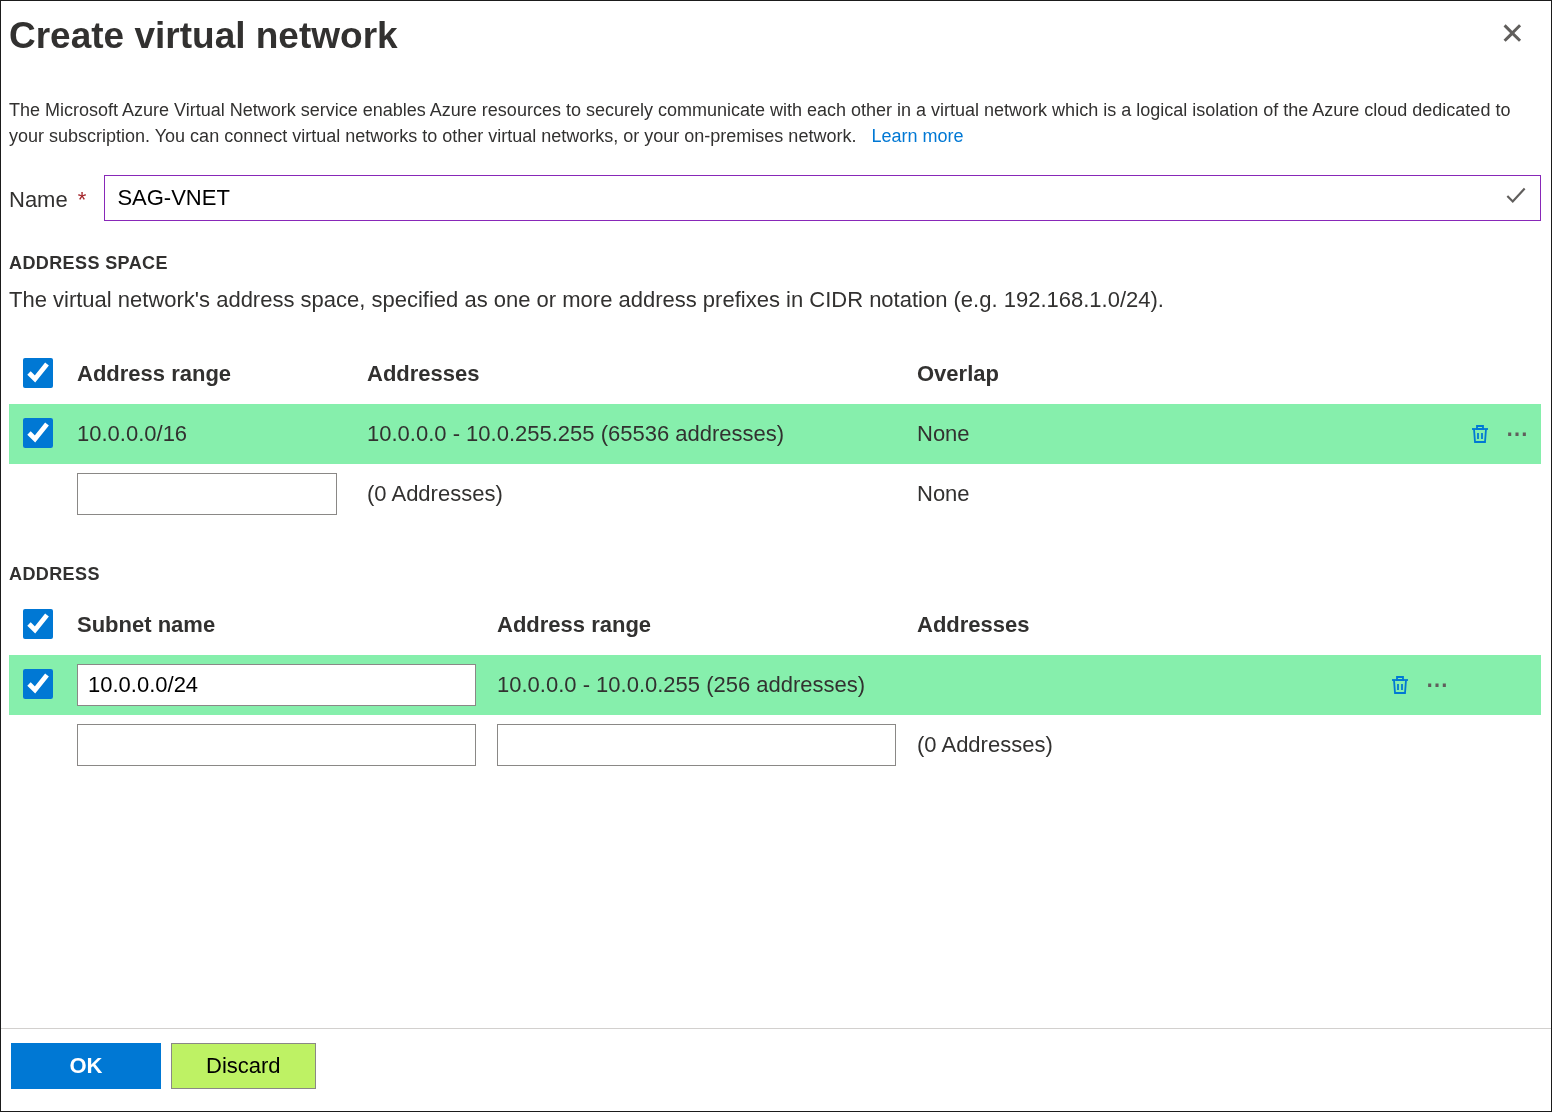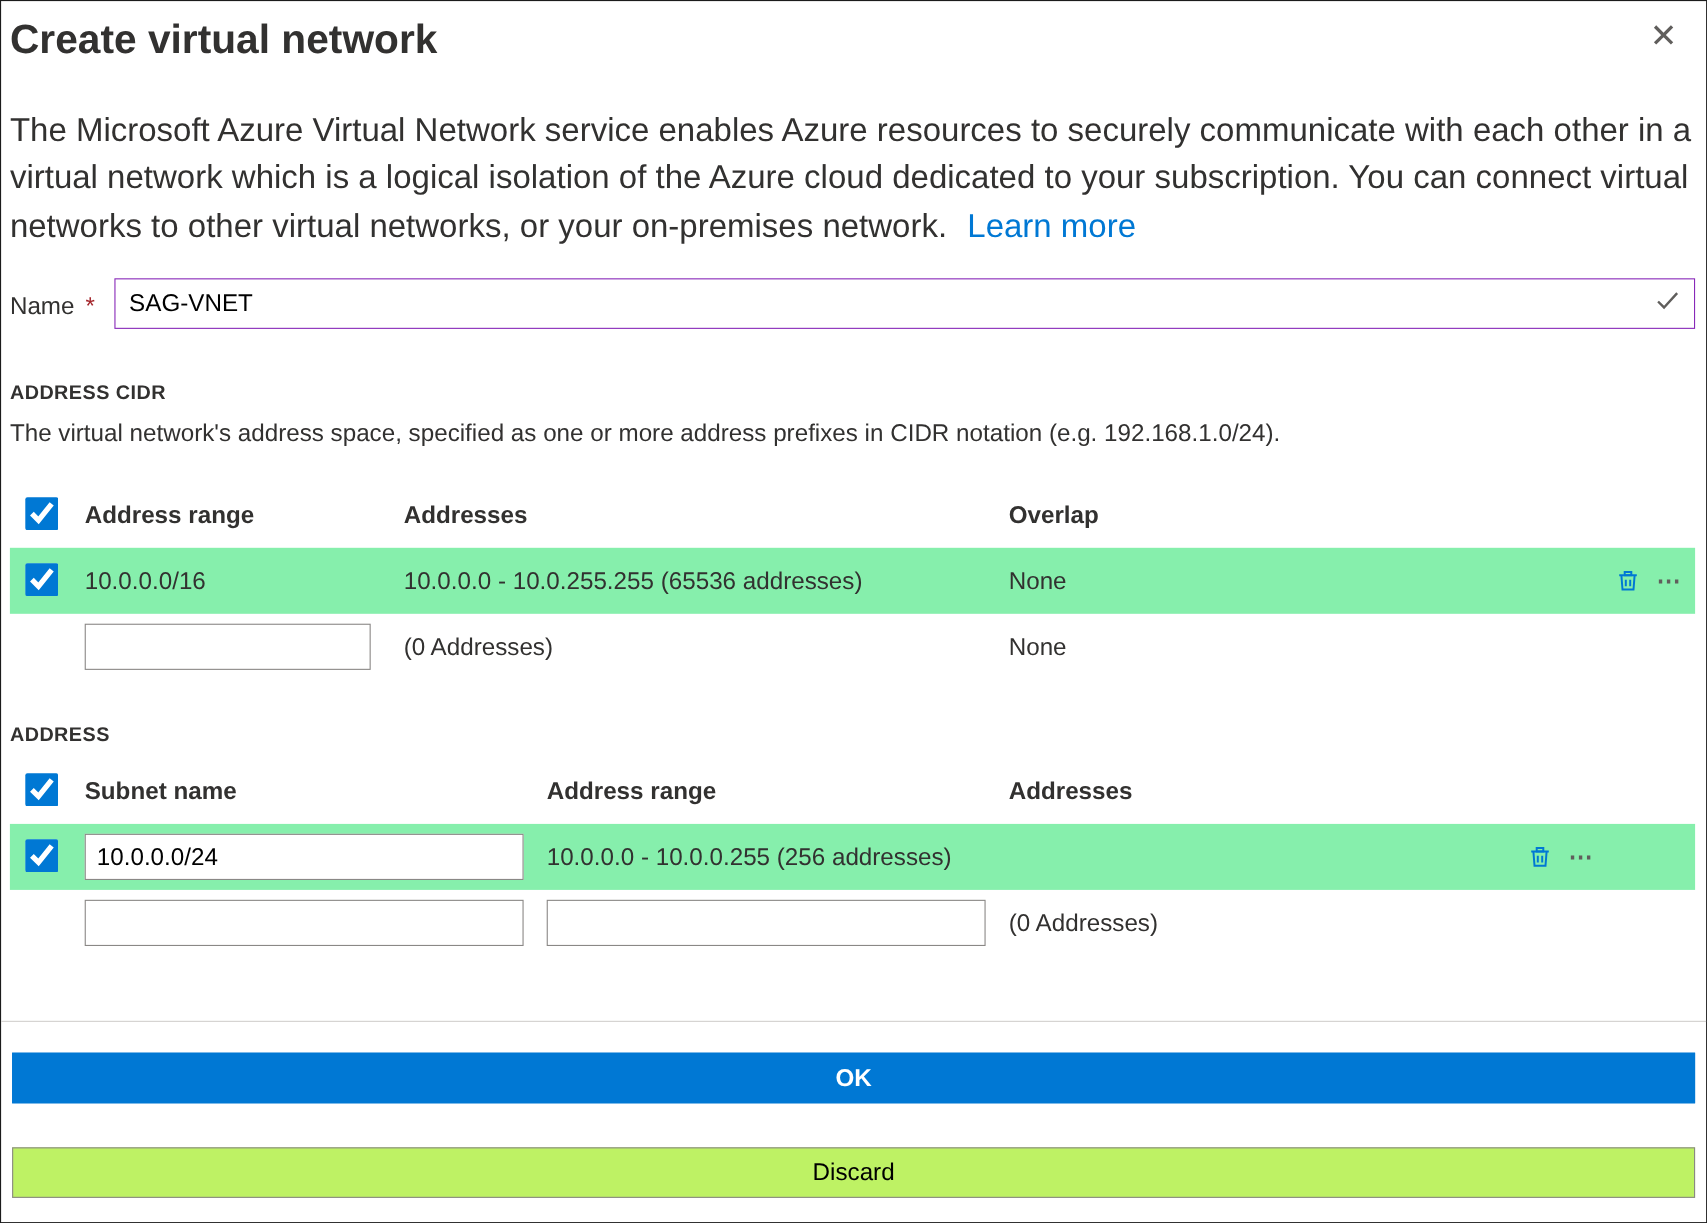--- a/index.html
+++ b/index.html
@@ -38,34 +38,34 @@
     cursor: pointer;
     padding: 8px 4px 4px;
   }
   .body {
     padding: 36px 10px 0 8px;
     flex: 1;
     overflow: auto;
     font-size: 22px;
   }
   .intro {
-    font-size: 30px;
+    font-size: 18px;
     line-height: 1.45;
     margin: 0 0 26px 0;
   }
   .learn-more {
     color: #0078d4;
     text-decoration: none;
     margin-left: 10px;
   }
   .name-row {
     display: flex;
     align-items: center;
     gap: 18px;
-    margin-bottom: 48px;
+    margin-bottom: 32px;
   }
   .name-label {
     font-size: 22px;
     white-space: nowrap;
     padding-top: 4px;
   }
   .req { color: #a4262c; margin-left: 4px; }
   .name-input-wrap {
     flex: 1;
     position: relative;
@@ -159,24 +159,23 @@
     font-size: 22px;
     letter-spacing: 1px;
     background: none;
     border: none;
     cursor: pointer;
     padding: 2px 0 2px 2px;
     font-weight: 700;
   }
   .footer {
     border-top: 1px solid #d2d0ce;
-    padding: 28px 10px 22px;
-    display: flex;
-    gap: 40px;
-    flex-direction: column;
+    padding: 14px 10px 22px;
+    display: flex;
+    gap: 10px;
   }
   .btn {
     font-size: 22px;
     font-family: inherit;
     height: 46px;
     padding: 0 34px;
     cursor: pointer;
     border: 1.5px solid #8a8886;
     background: #bef264;
   }
@@ -217,21 +216,21 @@
       <div class="name-input-wrap">
         <input class="name-input" type="text" value="SAG-VNET" style="">
         <span class="name-valid">
           <svg class="check" viewBox="0 0 24 24" fill="none" stroke="currentColor" stroke-width="2">
             <polyline points="4,13 9,18 20,6"></polyline>
           </svg>
         </span>
       </div>
     </div>
 
-    <h2 class="section-head">ADDRESS CIDR</h2>
+    <h2 class="section-head">ADDRESS SPACE</h2>
     <p class="section-desc">The virtual network's address space, specified as one or more address prefixes in CIDR notation (e.g. 192.168.1.0/24).</p>
 
     <div class="grid-table grid-addr">
       <div class="grid-row grid-header">
         <div><input type="checkbox" class="chk" checked="" style=""></div>
         <div>Address range</div>
         <div>Addresses</div>
         <div>Overlap</div>
         <div></div>
       </div>

